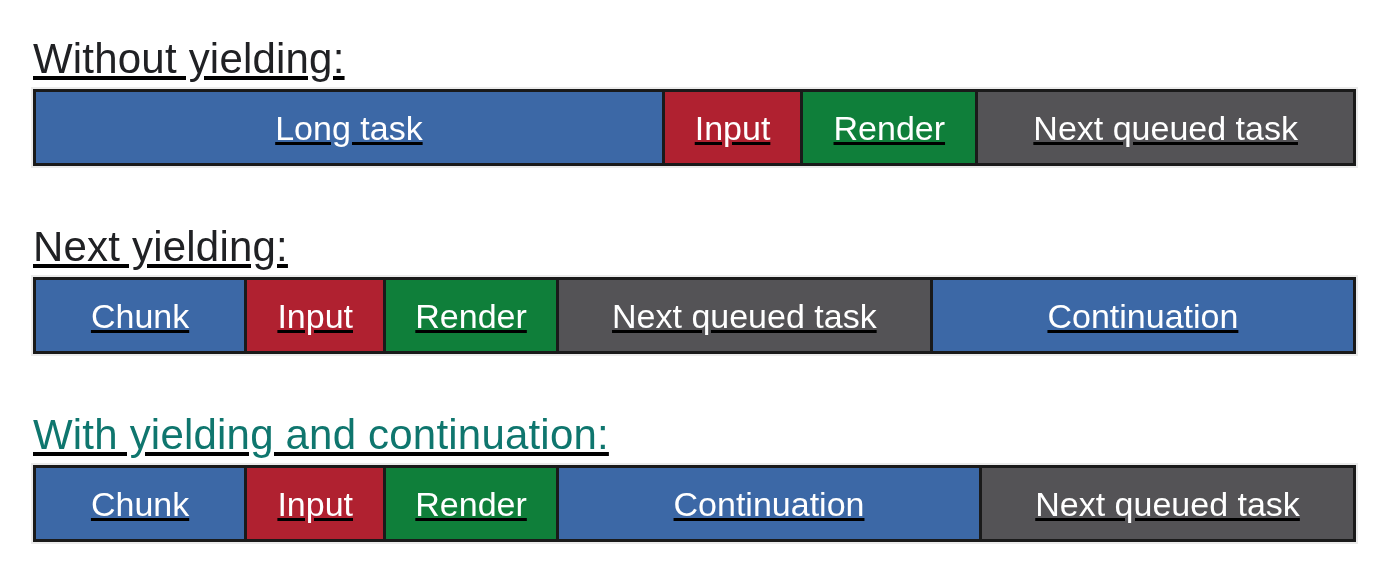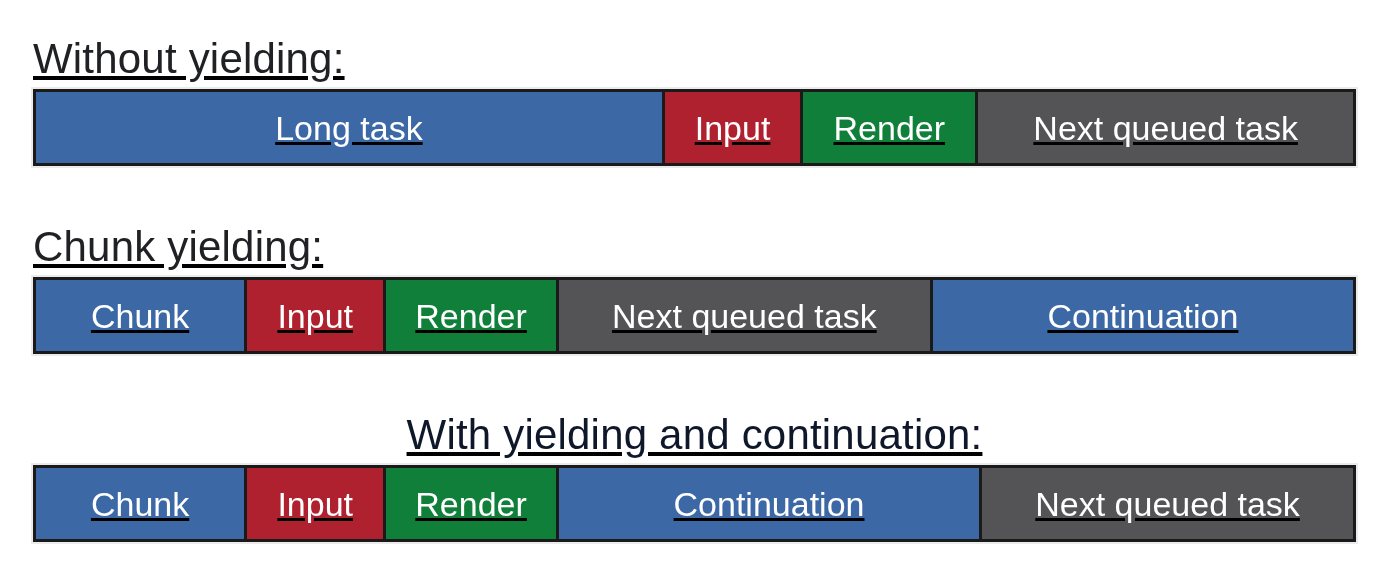--- a/index.html
+++ b/index.html
@@ -59,32 +59,32 @@
     <div class="section-label" style="color: rgb(32, 33, 36);">Without yielding:</div>
     <div class="bar" style="border-color: rgb(26, 26, 26); background: rgb(26, 26, 26);">
         <div class="seg" style="flex-grow: 633; background: rgb(60, 104, 166); color: rgb(255, 255, 255);">Long task</div>
         <div class="seg" style="flex-grow: 137; background: rgb(176, 33, 48); color: rgb(255, 255, 255);">Input</div>
         <div class="seg" style="flex-grow: 174; background: rgb(15, 127, 58); color: rgb(255, 255, 255);">Render</div>
         <div class="seg" style="flex-grow: 379; background: rgb(84, 83, 86); color: rgb(255, 255, 255);">Next queued task</div>
       </div>
   </div>
 
   <div class="section">
-    <div class="section-label" style="color: rgb(32, 33, 36);">Chunk yielding:</div>
+    <div class="section-label" style="color: rgb(32, 33, 36);">Next yielding:</div>
     <div class="bar" style="border-color: rgb(26, 26, 26); background: rgb(26, 26, 26);">
         <div class="seg" style="flex-grow: 211; background: rgb(60, 104, 166); color: rgb(255, 255, 255);">Chunk</div>
         <div class="seg" style="flex-grow: 138; background: rgb(176, 33, 48); color: rgb(255, 255, 255);">Input</div>
         <div class="seg" style="flex-grow: 172; background: rgb(15, 127, 58); color: rgb(255, 255, 255);">Render</div>
         <div class="seg" style="flex-grow: 376; background: rgb(84, 83, 86); color: rgb(255, 255, 255);">Next queued task</div>
         <div class="seg" style="flex-grow: 426; background: rgb(60, 104, 166); color: rgb(255, 255, 255);">Continuation</div>
       </div>
   </div>
 
   <div class="section">
-    <div class="section-label" style="color: #0f172a; text-align: center;">With yielding and continuation:</div>
+    <div class="section-label" style="color: #0f766e;">With yielding and continuation:</div>
     <div class="bar" style="border-color: rgb(26, 26, 26); background: rgb(26, 26, 26);">
         <div class="seg" style="flex-grow: 211; background: rgb(60, 104, 166); color: rgb(255, 255, 255);">Chunk</div>
         <div class="seg" style="flex-grow: 138; background: rgb(176, 33, 48); color: rgb(255, 255, 255);">Input</div>
         <div class="seg" style="flex-grow: 172; background: rgb(15, 127, 58); color: rgb(255, 255, 255);">Render</div>
         <div class="seg" style="flex-grow: 426; background: rgb(60, 104, 166); color: rgb(255, 255, 255);">Continuation</div>
         <div class="seg" style="flex-grow: 376; background: rgb(84, 83, 86); color: rgb(255, 255, 255);">Next queued task</div>
       </div>
   </div>
 
 </div>

